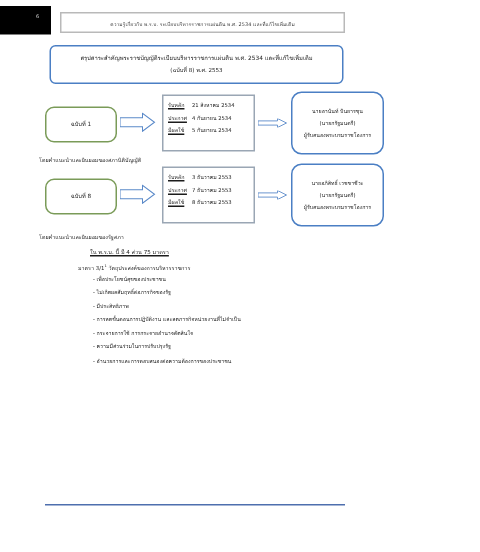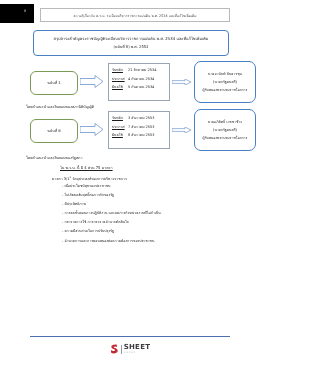--- a/index.html
+++ b/index.html
@@ -192,28 +192,14 @@
     <div class="bullet">- เพื่อประโยชน์สุขของประชาชน</div>
     <div class="bullet">- ไม่เกิดผลสัมฤทธิ์ต่อภารกิจของรัฐ</div>
     <div class="bullet">- มีประสิทธิภาพ</div>
     <div class="bullet">- การลดขั้นตอนการปฏิบัติงาน และลดภารกิจหน่วยงานที่ไม่จำเป็น</div>
     <div class="bullet">- กระจายการใช้ การกระจายอำนาจตัดสินใจ</div>
     <div class="bullet">- ความมีส่วนร่วมในการปรับปรุงรัฐ</div>
     <div class="bullet">- อำนวยการและการตอบสนองต่อความต้องการของประชาชน</div>
   </div>
 
   <div class="rule"></div>
-  <div class="logo">
-    <div class="mark">
-      <svg width="9" height="10" viewBox="0 0 9 10">
-        <path d="M6.6 0.6 C3.2 0.2 1.2 1.6 1.4 3.2 C1.6 4.6 3.6 4.9 4.6 5.4 C5.6 5.9 5.2 6.9 3.6 6.9 C2.6 6.9 1.6 6.5 1.0 6.0 L1.0 8.4 C2.0 9.2 3.6 9.6 5.0 9.3 C7.0 8.9 8.0 7.4 7.6 6.0 C7.2 4.7 5.2 4.3 4.2 3.8 C3.3 3.4 3.6 2.4 5.0 2.4 C5.9 2.4 6.5 2.6 7.1 3.0 Z" fill="#c1272d"></path>
-        <path d="M0.6 2.2 L2.4 1.0 L2.0 3.2 Z" fill="#9b9b9b" opacity="0.7"></path>
-        <path d="M8.2 7.6 L6.4 8.8 L6.9 6.6 Z" fill="#9b9b9b" opacity="0.7"></path>
-      </svg>
-    </div>
-    <div class="bar"></div>
-    <div class="wordwrap">
-      <div class="word">SHEET</div>
-      <div class="sub">GROUP</div>
-    </div>
-  </div>
 
 </div>
 
 </body></html>

